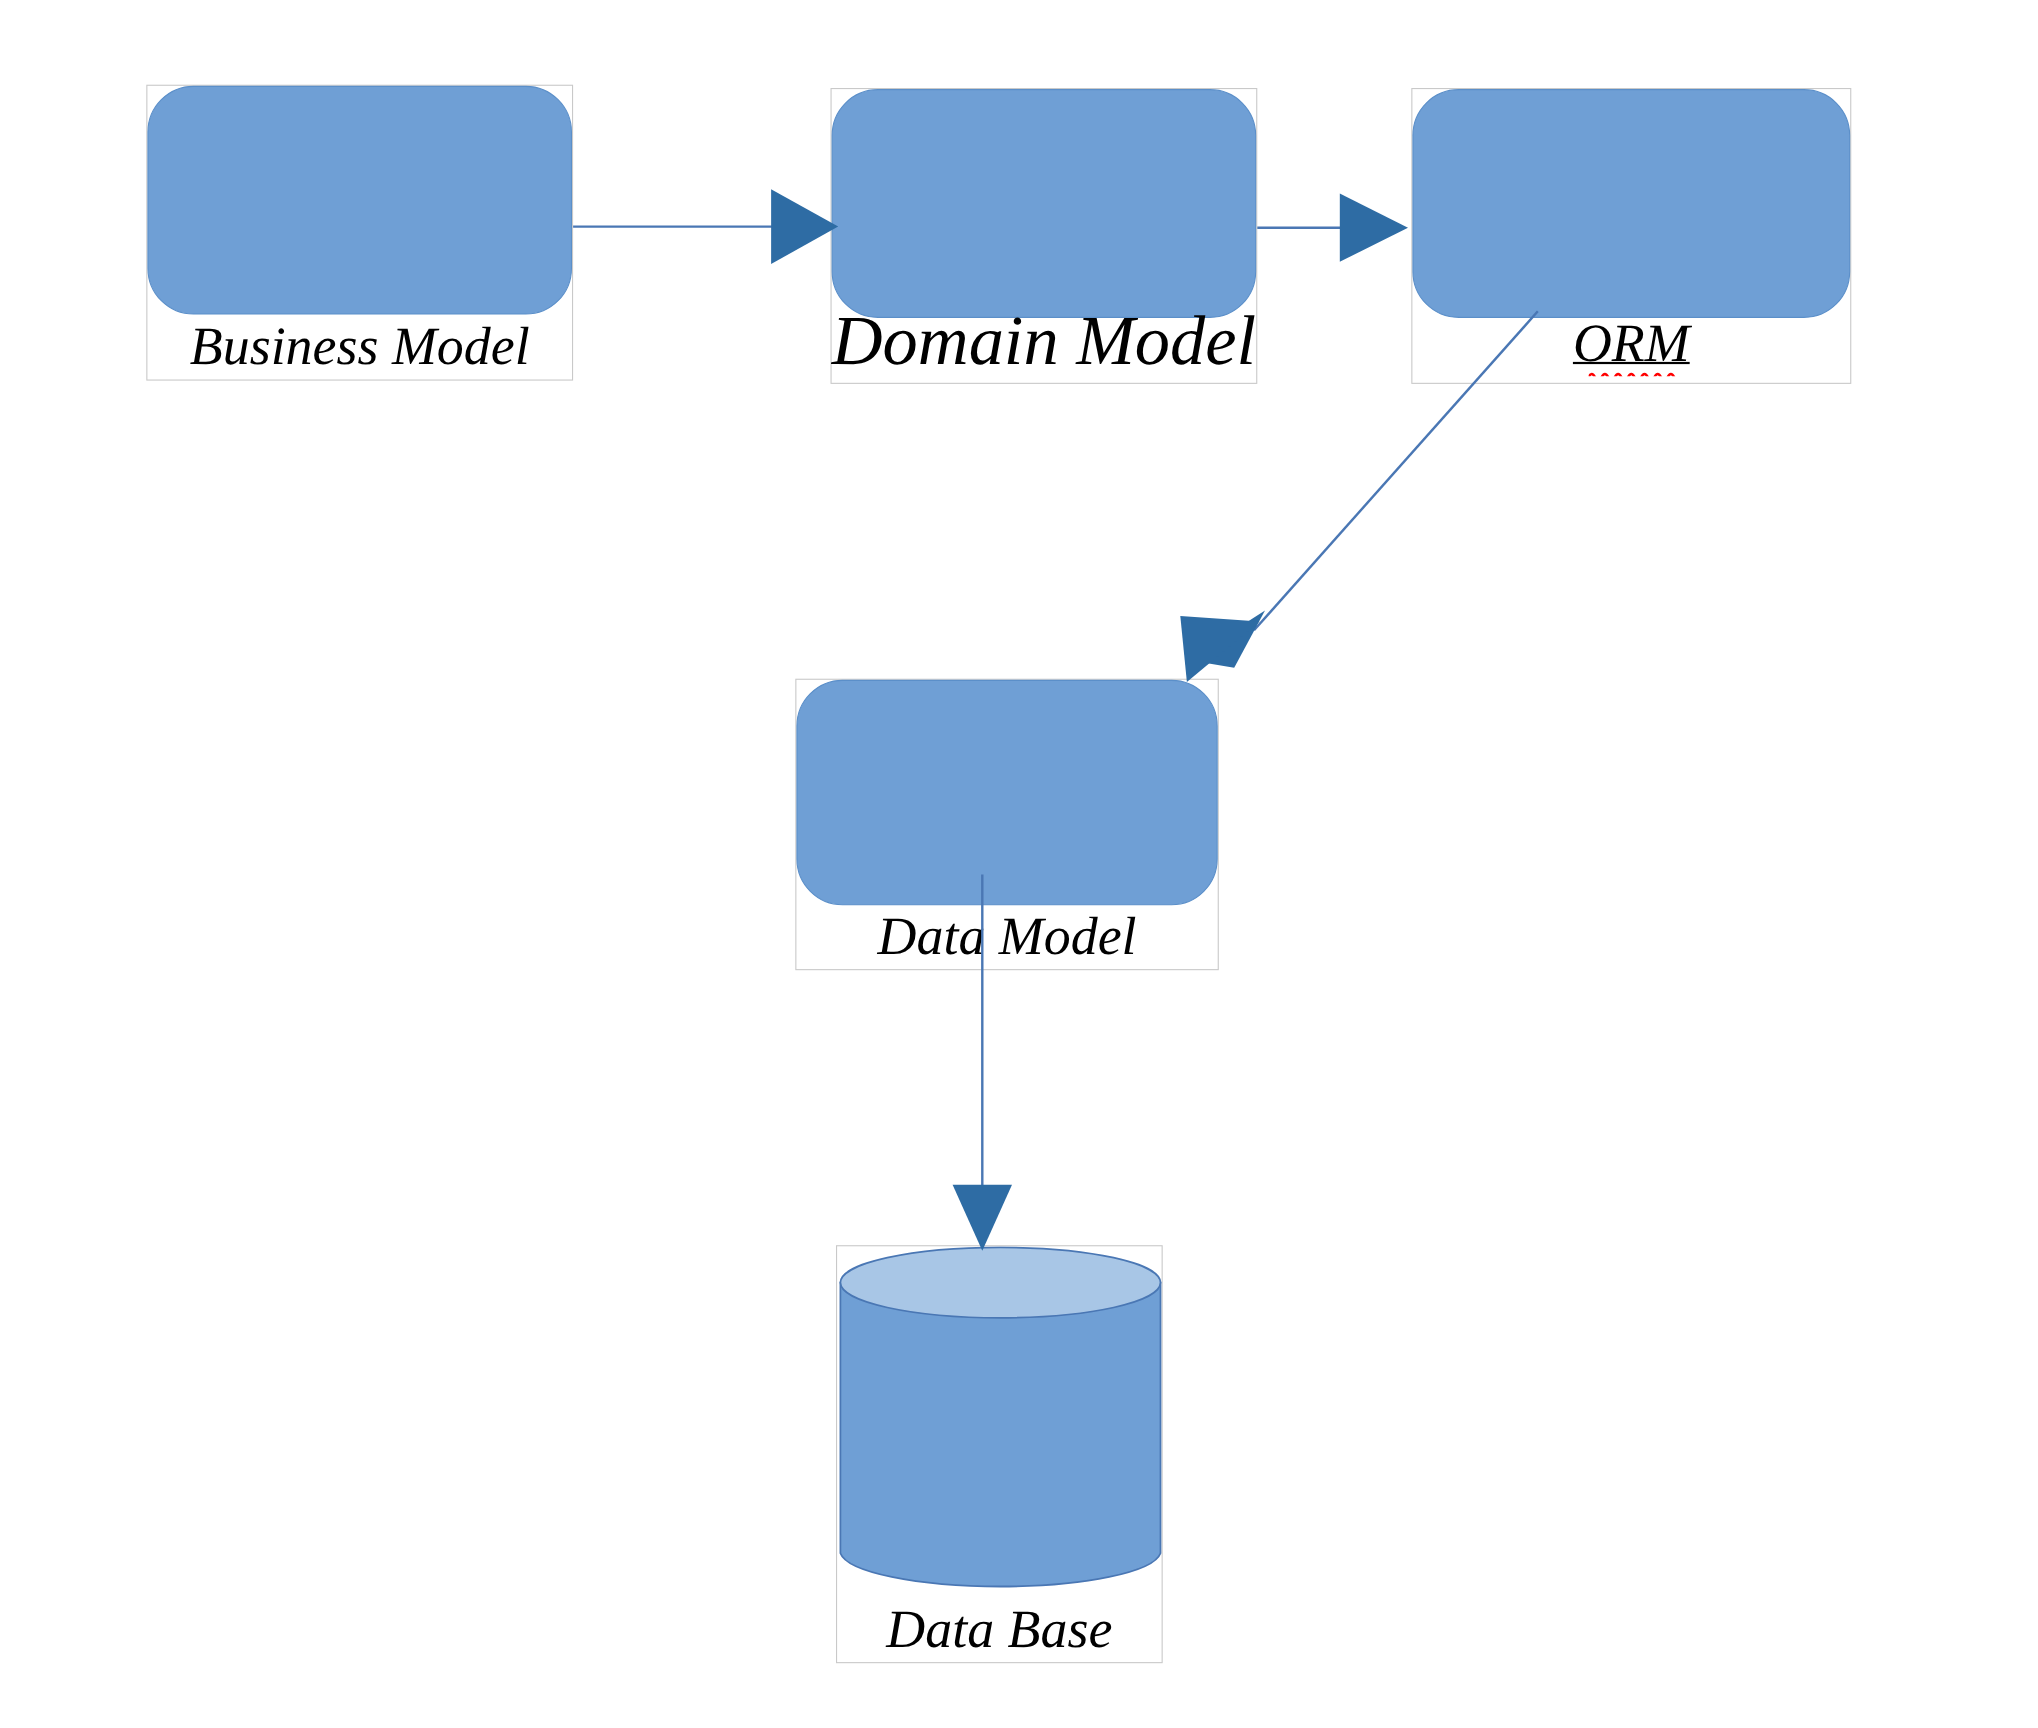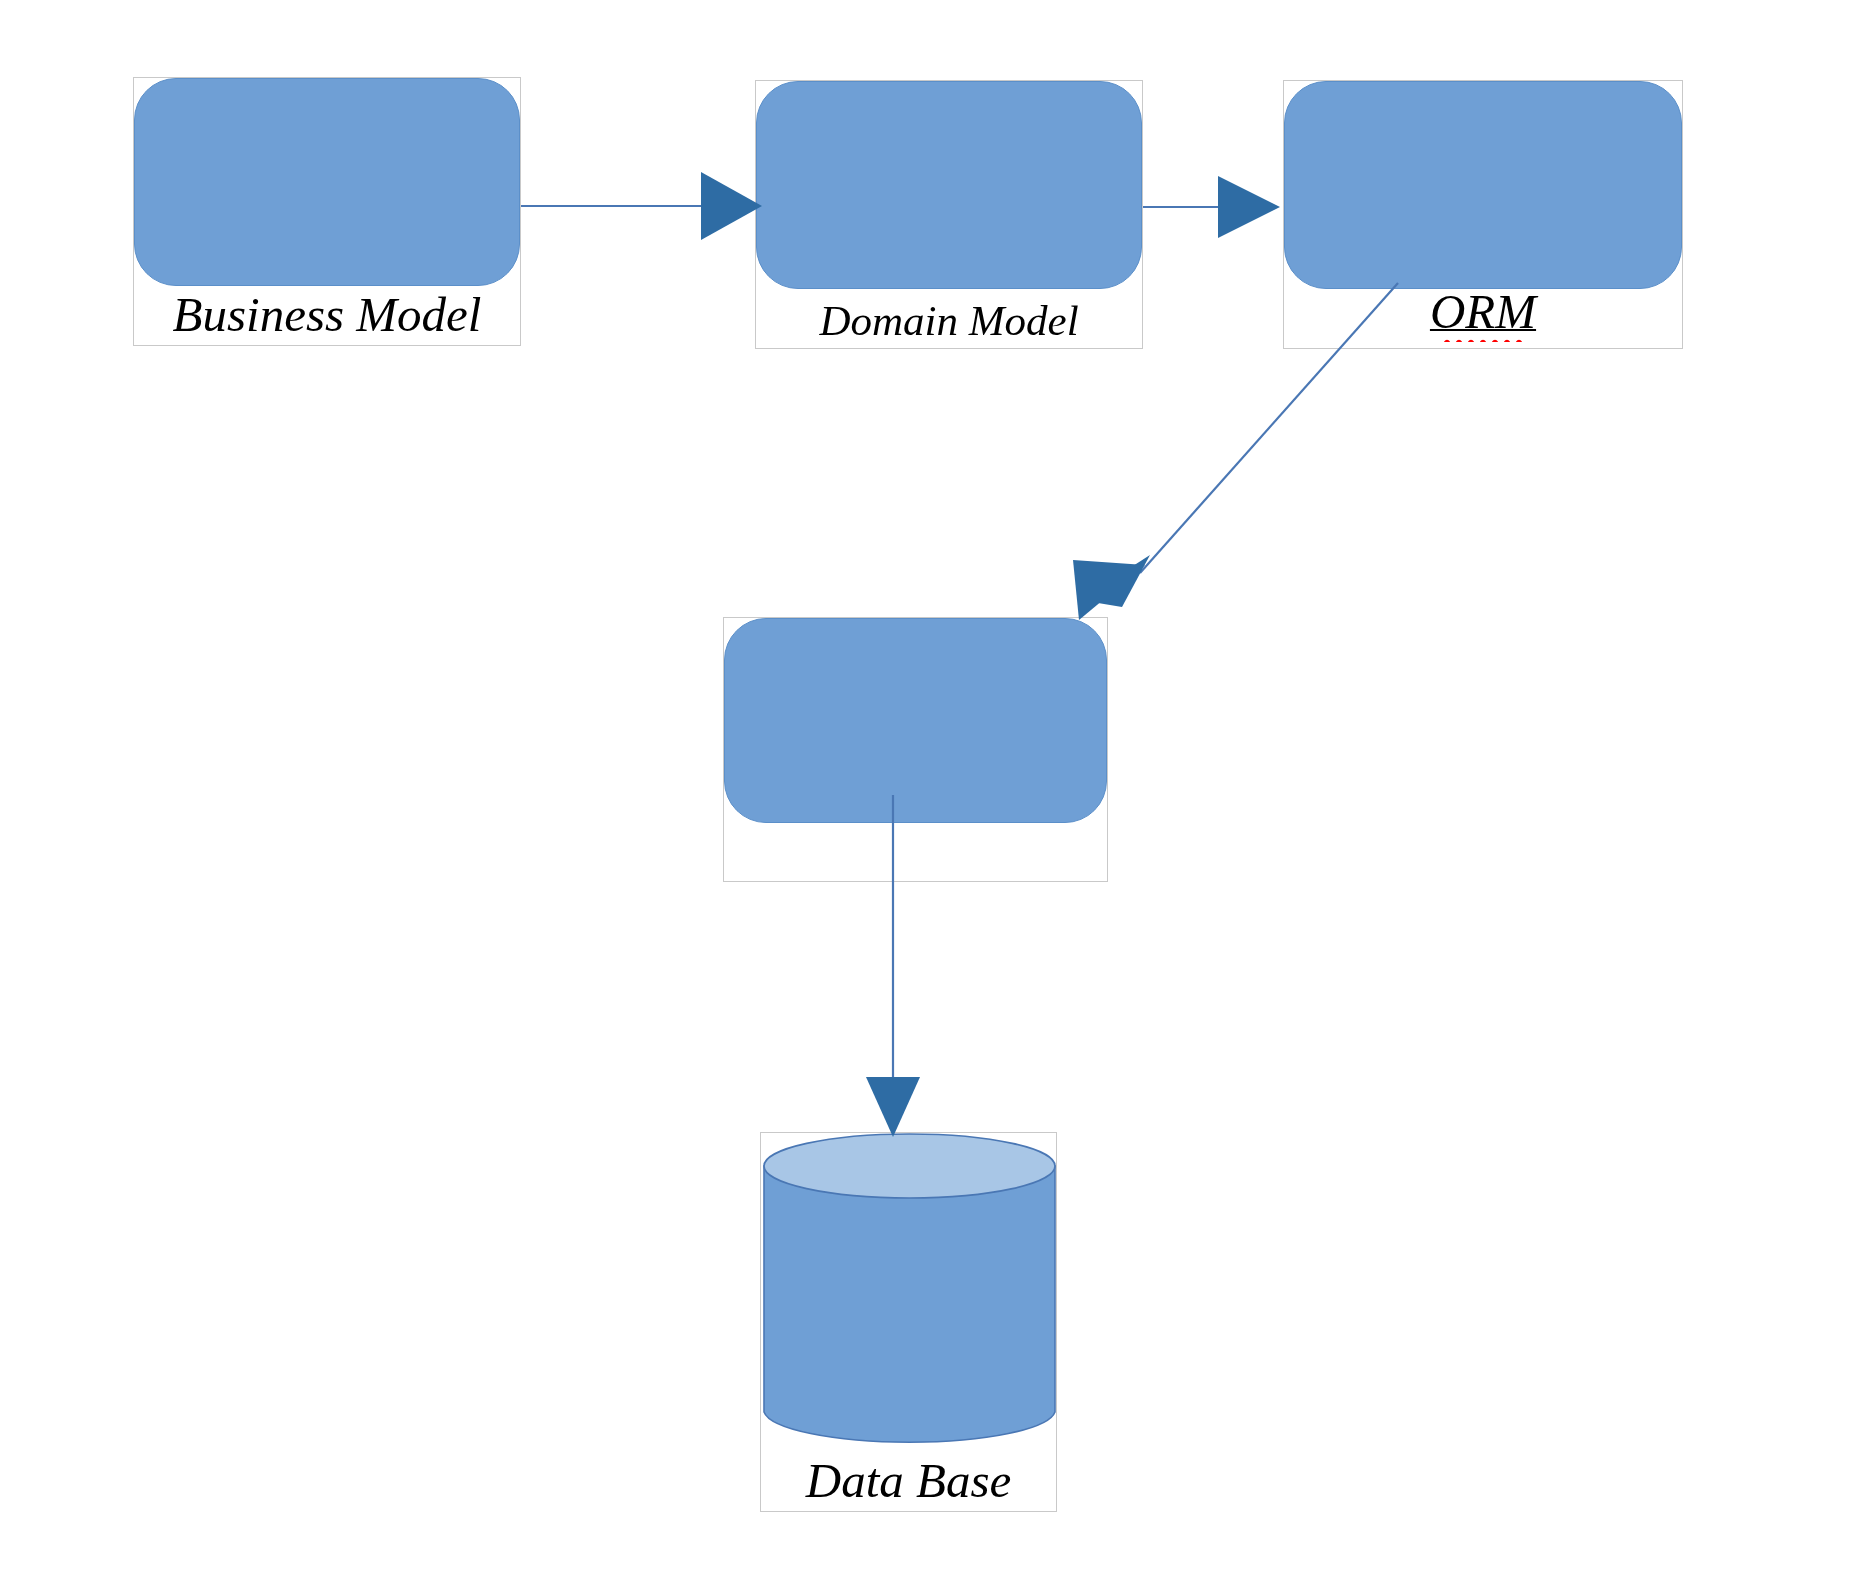--- a/index.html
+++ b/index.html
@@ -82,35 +82,36 @@
 
 <div id="canvas">
 
   <div class="node" style="left:133px; top:77px; width:388px; height:269px;">
     <div class="shape-rrect" style="height:208px;"></div>
     <div class="node-label" style="font-size:49px; bottom:6px;">Business Model</div>
   </div>
 
   <div class="node" style="left:755px; top:80px; width:388px; height:269px;">
     <div class="shape-rrect" style="height:208px;"></div>
-    <div class="node-label" style="font-size:43px; bottom:6px;">Domain Model</div>
+    <div class="node-label" style="font-size:64px; bottom:6px;">Domain Model</div>
   </div>
 
   <div class="node" style="left:1283px; top:80px; width:400px; height:269px;">
     <div class="shape-rrect" style="height:208px;"></div>
     <div class="node-label label-underline" style="font-size:49px; bottom:12px;">ORM</div>
     <div class="squiggle" style="left:160px; bottom:6px; width:84px;">
       <svg width="84" height="9" viewBox="0 0 84 9" xmlns="http://www.w3.org/2000/svg">
         <path d="M0,6 Q3,0 6,6 T12,6 T18,6 T24,6 T30,6 T36,6 T42,6 T48,6 T54,6 T60,6 T66,6 T72,6 T78,6 T84,6" fill="none" stroke="#ff0000" stroke-width="2.4"></path>
       </svg>
     </div>
   </div>
 
   <div class="node" style="left:723px; top:617px; width:385px; height:265px;">
     <div class="shape-rrect" style="height:205px;"></div>
+    <div class="node-label" style="font-size:49px; bottom:6px;">Data Model</div>
   </div>
 
   <div class="node" style="left:760px; top:1132px; width:297px; height:380px;">
     <div style="position:absolute; left:0; top:0; width:297px; height:312px;">
       <svg width="297" height="312" viewBox="0 0 297 312" xmlns="http://www.w3.org/2000/svg">
 
         <path d="M3,33 L3,279 A146,33 0 0 0 294,279 L294,33 Z" fill="#6f9fd5" stroke="#4a77b4" stroke-width="1.6"></path>
 
         <ellipse cx="148.5" cy="33" rx="145.5" ry="32" fill="#a8c6e6" stroke="#4a77b4" stroke-width="1.6"></ellipse>
       </svg>

